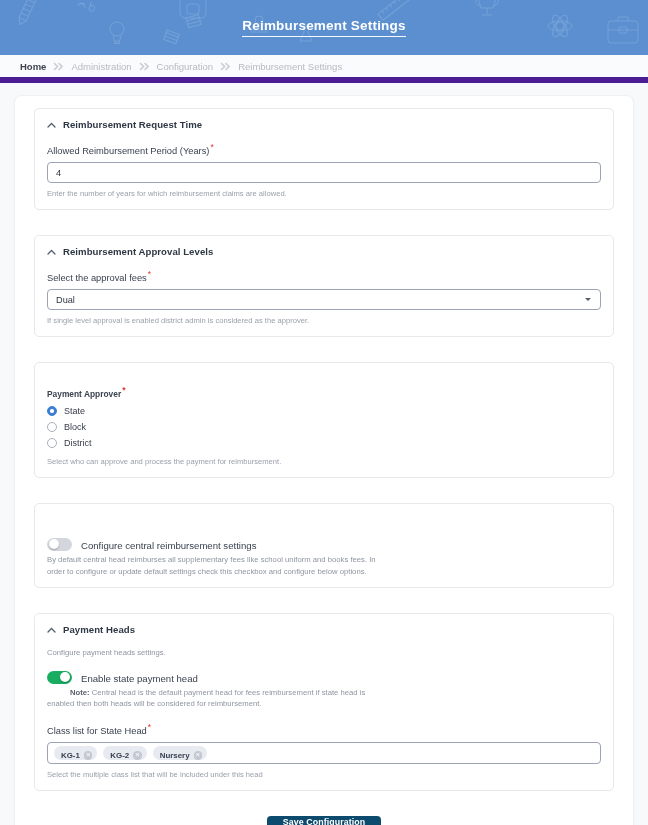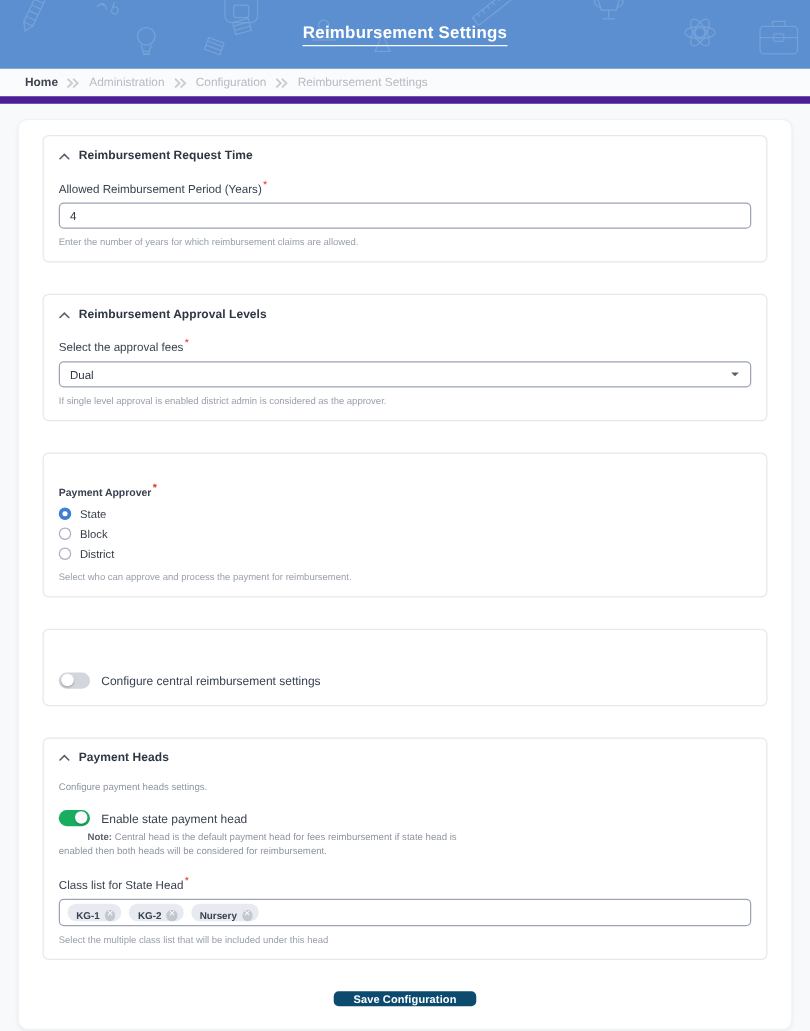--- a/index.html
+++ b/index.html
@@ -434,20 +434,21 @@
   </div>
 
   <div class="sec">
     <div class="sec-body">
       <div class="toggle-row">
         <span class="switch">
               <span class="knob"></span>
             </span>
         <span class="toggle-label">Configure central reimbursement settings</span>
       </div>
+      <div class="note">By default central head reimburses all supplementary fees like school uniform and books fees. In order to configure or update default settings check this checkbox and configure below options.</div>
     </div>
   </div>
 
   <div class="sec">
     <div class="sec-head">
       <span class="sec-chev">
         <svg width="9" height="6" viewBox="0 0 9 6" fill="none" stroke="currentColor" stroke-width="1.3" stroke-linecap="round">
               <path d="M1 5 L4.5 1.5 L8 5"></path>
             </svg>
       </span>

